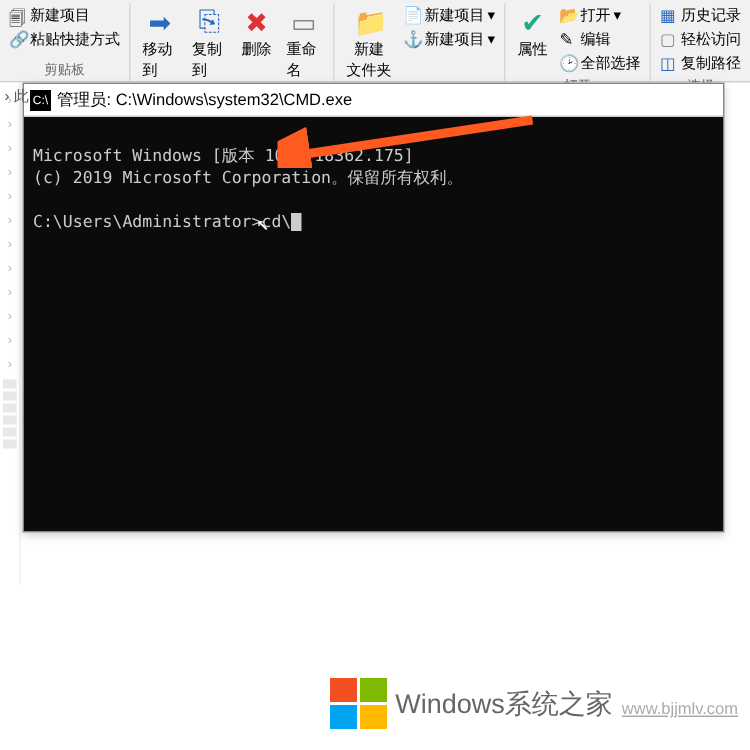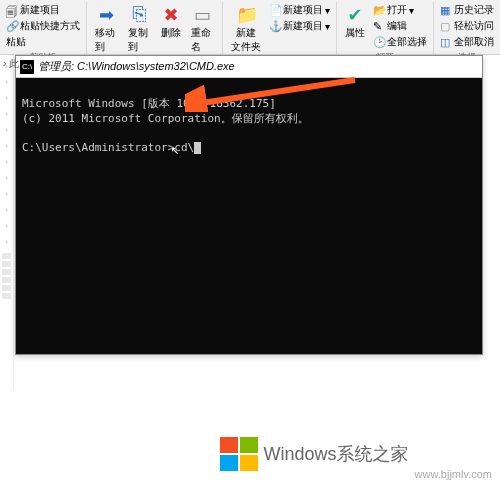--- a/index.html
+++ b/index.html
@@ -12,59 +12,56 @@
     .ribbon-btn { display: flex; flex-direction: column; align-items: center; padding: 2px 4px; cursor: pointer; }
     .ribbon-small { display: flex; align-items: center; padding: 1px 2px; font-size: 10px; white-space: nowrap; cursor: pointer; gap: 2px; }
     .ribbon-stack { display: flex; flex-direction: column; }
     .icon-lg { width: 20px; height: 20px; font-size: 18px; text-align: center; }
     .icon-sm { width: 12px; height: 12px; font-size: 11px; }
     .ribbon-btn-label { font-size: 10px; margin-top: 2px; }
     
     .cmd-window { position: absolute; top: 55px; left: 15px; width: 468px; height: 300px; background: #fff; border: 1px solid #888; display: flex; flex-direction: column; box-shadow: 0 2px 6px rgba(0,0,0,.2); }
     .cmd-title { background: #fff; height: 22px; display: flex; align-items: center; padding: 0 4px; border-bottom: 1px solid #ccc; }
     .cmd-title-icon { width: 14px; height: 14px; background: #000; margin-right: 4px; display: flex; align-items: center; justify-content: center; color: #fff; font-size: 8px; }
-    .cmd-title-text { font-size: 11px; flex: 1; font-style: italic; }
+    .cmd-title-text { font-size: 11px; flex: 1; }
     .cmd-body { flex: 1; background: #0b0b0b; color: #ccc; font-family: Consolas, monospace; font-size: 11px; padding: 4px 6px; line-height: 1.35; white-space: pre; overflow: hidden; position: relative; }
     .cmd-line { white-space: pre; }
     .cursor-block { display: inline-block; width: 7px; height: 12px; background: #ccc; vertical-align: text-bottom; }
     .mouse-cursor { position: absolute; left: 155px; top: 62px; color: #fff; font-size: 14px; pointer-events: none; }
     
     .arrow { position: absolute; top: 76px; left: 185px; width: 180px; height: 36px; pointer-events: none; }
     
     .left-strip { position: absolute; left: 0; top: 55px; width: 14px; height: 335px; background: #fff; border-right: 1px solid #eee; }
     .left-strip .chev { color: #bbb; font-size: 9px; text-align: center; margin: 6px 0; }
     .left-strip .bar { background: #e8e8e8; height: 6px; margin: 0 2px 2px; }
     
-    .footer { position: absolute; left: 0; right: 0; bottom: 16px; height: 60px; display: flex; align-items: center; justify-content: flex-end; padding-right: 8px; }
+    .footer { position: absolute; left: 0; right: 0; bottom: 1px; height: 60px; display: flex; align-items: center; justify-content: flex-end; padding-right: 8px; }
     .win-logo { display: grid; grid-template-columns: 18px 18px; grid-template-rows: 16px 16px; gap: 2px; margin-right: 6px; }
     .win-logo div:nth-child(1){background:#f25022}.win-logo div:nth-child(2){background:#7fba00}.win-logo div:nth-child(3){background:#00a4ef}.win-logo div:nth-child(4){background:#ffb900}
     .footer-text { font-size: 18px; color: #666; }
-    .footer-url { font-size: 11px; color: #aaa; margin-left: 6px; align-self: flex-end; margin-bottom: 4px; }
+    .footer-url { font-size: 11px; color: #aaa; margin-left: 6px; align-self: flex-end; margin-bottom: 20px; text-decoration: underline; }
     
     .breadcrumb-strip { position: absolute; top: 55px; left: 15px; width: 468px; height: 0; }
     .bc-left { position: absolute; top: 2px; left: -12px; font-size: 10px; color: #555; }
   </style>
 </head>
 <body>
 
 <div class="ribbon">
   <div class="ribbon-group">
     <div class="ribbon-group-items">
       <div class="ribbon-stack">
         <div class="ribbon-small">
             <span class="icon-sm">🗐</span>
             <span>新建项目</span>
           </div>
         <div class="ribbon-small">
             <span class="icon-sm">🔗</span>
             <span>粘贴快捷方式</span>
           </div>
-        <div class="ribbon-small">
-            <span>粘贴</span>
-          </div>
       </div>
     </div>
     <div class="ribbon-group-label">剪贴板</div>
   </div>
 
   <div class="ribbon-group">
     <div class="ribbon-group-items">
       <div class="ribbon-btn">
           <span class="icon-lg" style="color:#2a6bbf">➡</span>
           <span class="ribbon-btn-label">移动到</span>
@@ -139,21 +136,21 @@
         <div class="ribbon-small">
             <span class="icon-sm" style="color:#2a6bbf">▦</span>
             <span>历史记录</span>
           </div>
         <div class="ribbon-small">
             <span class="icon-sm" style="color:#888">▢</span>
             <span>轻松访问</span>
           </div>
         <div class="ribbon-small">
             <span class="icon-sm" style="color:#2a6bbf">◫</span>
-            <span>全部取消</span>
+            <span>复制路径</span>
           </div>
       </div>
     </div>
     <div class="ribbon-group-label">选择</div>
   </div>
 </div>
 
 <div class="left-strip">
   <div class="chev">›</div>
   <div class="chev">›</div>
@@ -176,21 +173,21 @@
   <div class="bar"></div>
 </div>
 
 <div class="cmd-window">
   <div class="cmd-title">
     <span class="cmd-title-icon">C:\</span>
     <span class="cmd-title-text">管理员: C:\Windows\system32\CMD.exe</span>
   </div>
   <div class="cmd-body">
 <span class="cmd-line">Microsoft Windows [版本 10.0.18362.175]</span>
-<span class="cmd-line">(c) 2011 Microsoft Corporation。保留所有权利。</span>
+<span class="cmd-line">(c) 2019 Microsoft Corporation。保留所有权利。</span>
 
 <span>C:\Users\Administrator&gt;</span><span>cd\</span><span class="cursor-block"></span>
     <span class="mouse-cursor">↖</span>
   </div>
 </div>
 
 <div class="breadcrumb-strip">
   <span class="bc-left">› 此</span>
 </div>
 

